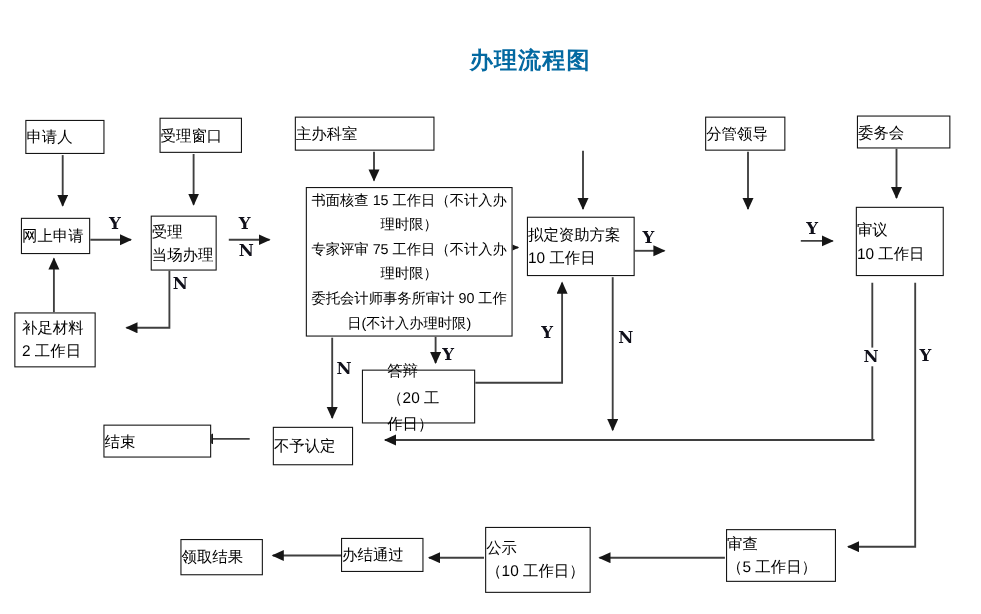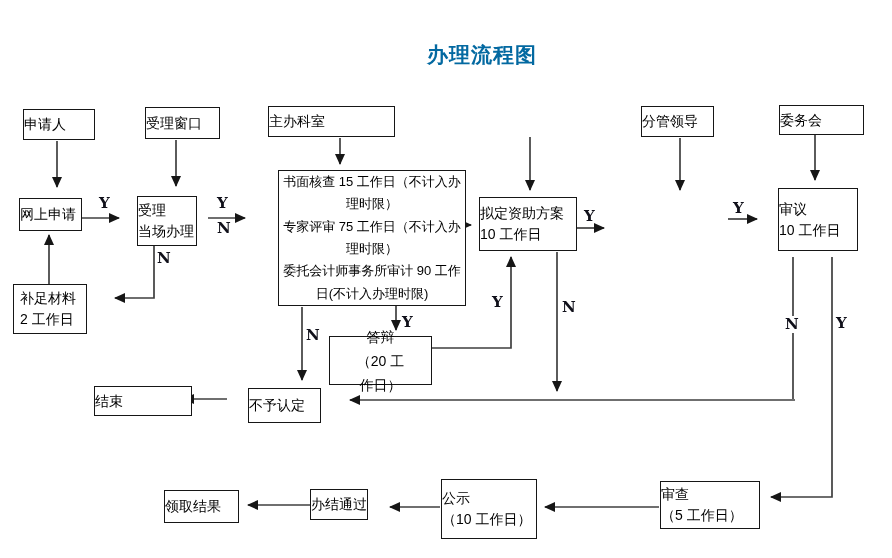--- a/index.html
+++ b/index.html
@@ -13,21 +13,21 @@
     font-size:14px;line-height:21px;text-align:center;white-space:nowrap;
   }
   .box .ln{display:block;}
   .big{
     white-space:normal;justify-content:center;font-size:13px;
     padding:1px 2px;border-width:1.6px;margin-left:24px;
   }
   .big p{margin:0;text-align:center;line-height:22.4px;}
   .leftalign{align-items:flex-start;text-align:left;padding-left:6px;}
   .wrapbox{
-    white-space:normal;align-items:flex-start;text-align:center;
+    white-space:normal;align-items:flex-start;text-align:left;
     justify-content:center;padding:0 22px;line-height:24px;
   }
   .yn{
     position:absolute;font-family:"DejaVu Serif","Liberation Serif",serif;
     font-size:15px;font-weight:600;color:#10101a;line-height:1;
   }
   .yn.cutline{background:#ffffff;padding:1px 2px;}
   #title{
     position:absolute;left:427px;top:41px;color:#0369a1;
     font-family:"DejaVu Serif","Liberation Serif",serif;
@@ -123,21 +123,21 @@
   <div class="box" style="left:94px;top:386px;width:98px;height:30px">
     <span class="ln">结束</span>
   </div>
   <div class="box" style="left:248px;top:388px;width:73px;height:35px">
     <span class="ln">不予认定</span>
   </div>
 
   <div class="box" style="left:164px;top:490px;width:75px;height:33px">
     <span class="ln">领取结果</span>
   </div>
-  <div class="box" style="left:310px;top:489px;width:58px;height:31px">
+  <div class="box" style="left:310px;top:489px;width:75px;height:31px">
     <span class="ln">办结通过</span>
   </div>
   <div class="box" style="left:441px;top:479px;width:96px;height:60px">
     <span class="ln">公示</span>
     <span class="ln">（10 工作日）</span>
   </div>
   <div class="box" style="left:660px;top:481px;width:100px;height:48px">
     <span class="ln">审查</span>
     <span class="ln">（5 工作日）</span>
   </div>

